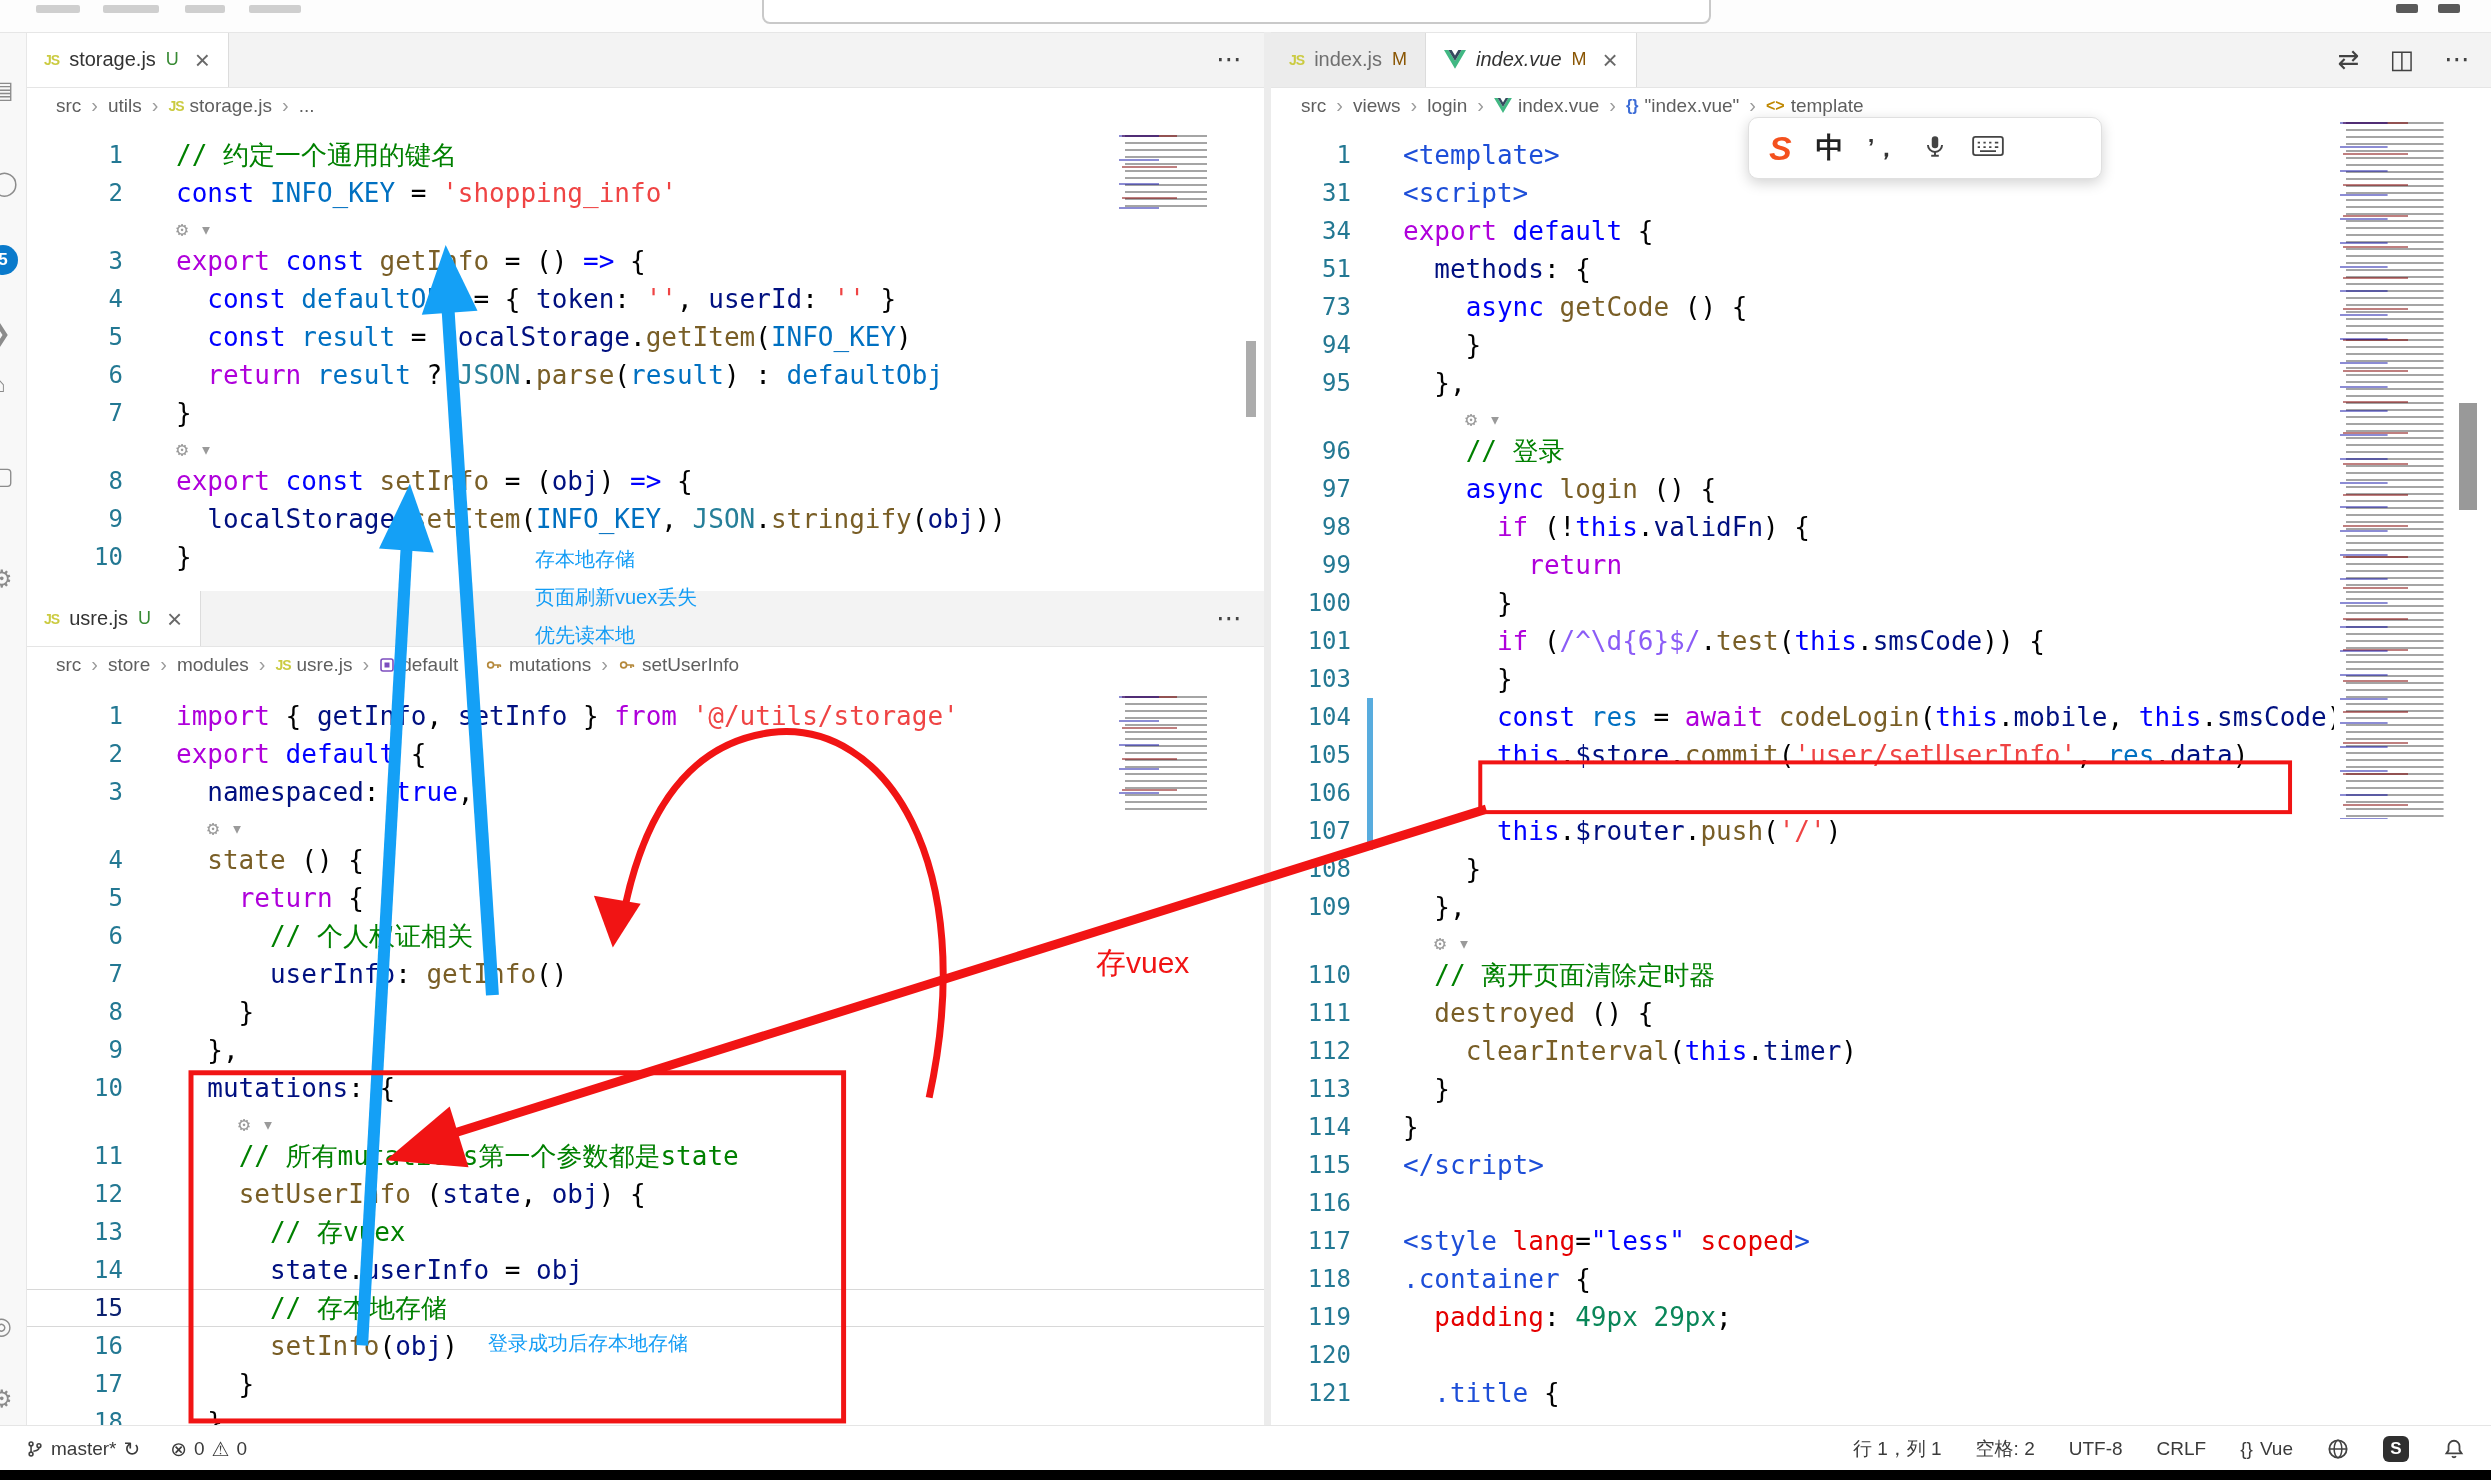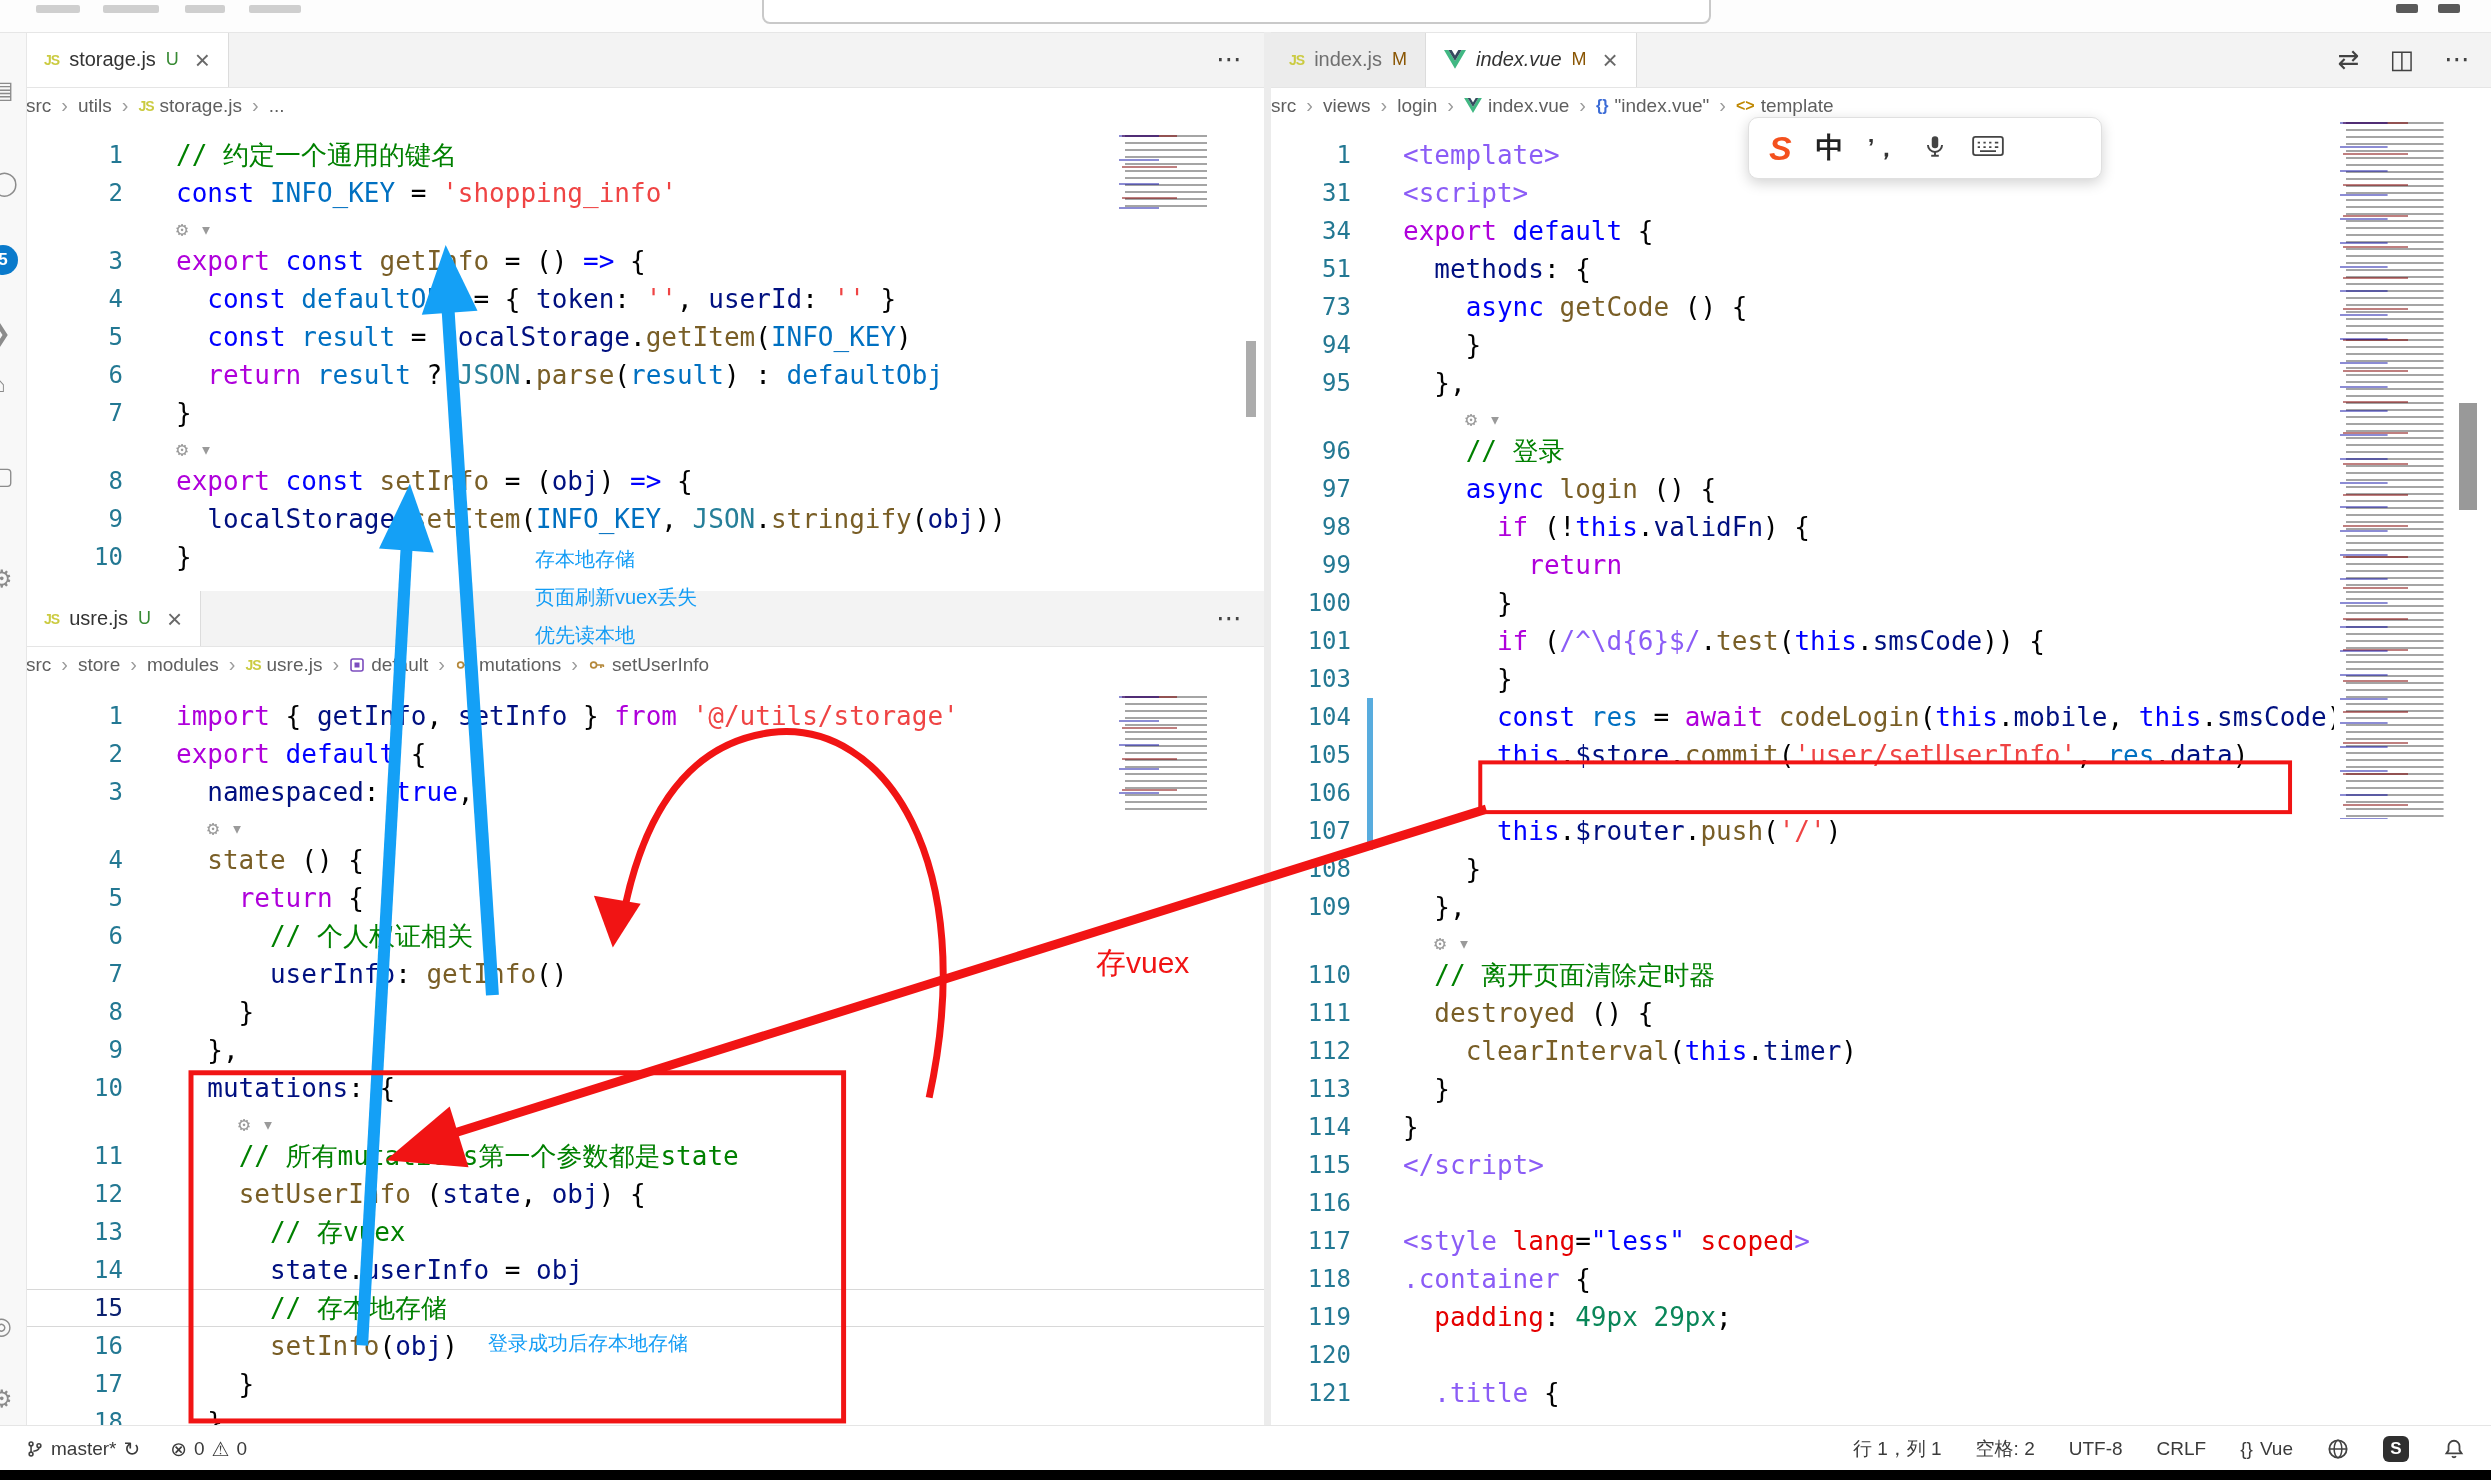--- a/index.html
+++ b/index.html
@@ -32,21 +32,21 @@
   .tab .close{font-size:26px;color:#696969;margin-left:6px;line-height:1;}
   .badge-u{color:#388a34;font-size:18px;}
   .badge-m{color:#895503;font-size:18px;}
   .fico{display:inline-flex;align-items:center;justify-content:center;}
   .fico-js{font-weight:bold;font-size:14px;color:#cbcb41;letter-spacing:-1px;}
   .fico-braces{color:#3b6bd6;font-weight:bold;font-size:16px;}
   .fico-angle{color:#bf8803;font-weight:bold;font-size:16px;}
   .tab-actions{position:absolute;right:22px;top:0;height:100%;display:flex;align-items:center;gap:30px;color:#424242;font-size:26px;}
   .tab-actions span{cursor:default;}
 
-  .breadcrumb{height:35px;display:flex;align-items:center;font-size:19px;color:#5f5f5f;gap:8px;background:#fff;white-space:nowrap;}
+  .breadcrumb{height:35px;display:flex;align-items:center;padding-left:30px;font-size:19px;color:#5f5f5f;gap:8px;background:#fff;white-space:nowrap;}
   .bc-sep{color:#9b9b9b;font-size:20px;margin:0 2px;}
   .bc-item{display:flex;align-items:center;gap:6px;}
 
   .codearea{position:absolute;left:0;right:0;bottom:0;top:90px;overflow:hidden;padding-top:14px;
             font-family:"DejaVu Sans Mono","Liberation Mono",monospace;font-size:26px;}
   #pane-usre .codearea{top:91px;padding-top:15px;}
   #pane-right .codearea{right:158px;}
   .crow{display:flex;height:38px;line-height:38px;white-space:pre;position:relative;}
   .crow.gear{height:30px;line-height:30px;}
   .ln{flex:none;text-align:right;color:#237893;font-size:24px;}
@@ -56,21 +56,21 @@
   #pane-storage .ct,#pane-usre .ct{padding-left:53px;}
   #pane-right .ct{padding-left:52px;}
   .cur{box-shadow:inset 0 1px 0 #d8d8d8, inset 0 -1px 0 #d8d8d8;}
   .cur .ln{color:#0b216f;}
   .chg::before{content:"";position:absolute;left:96px;top:0;bottom:0;width:6px;background:rgba(32,144,211,.75);}
   .gearwidget{color:#9a9a9a;font-size:20px;}
 
   
   .tk-p{color:#000000;} .tk-k{color:#0000ff;} .tk-c{color:#af00db;} .tk-f{color:#795e26;}
   .tk-v{color:#001080;} .tk-o{color:#0070c1;} .tk-s{color:#ef4444;} .tk-m{color:#008000;}
-  .tk-n{color:#098658;} .tk-t{color:#8b5cf6;} .tk-a{color:#e50000;} .tk-y{color:#267f99;} .tk-r{color:#8b5cf6;}
+  .tk-n{color:#098658;} .tk-t{color:#1d4ed8;} .tk-a{color:#e50000;} .tk-y{color:#267f99;} .tk-r{color:#8b5cf6;}
 
   
   .mini{background-image:
       repeating-linear-gradient(180deg, rgba(0,0,160,.45) 0 2px, transparent 2px 24px),
       repeating-linear-gradient(180deg, rgba(128,0,0,.5) 0 2px, transparent 2px 31px),
       repeating-linear-gradient(180deg, rgba(40,40,40,.42) 0 2px, transparent 2px 7px);
       background-size:40% 100%,55% 100%,82% 100%;background-repeat:no-repeat;background-position:6px 0,9px 0,12px 0;}
   .minimap-r{position:absolute;left:1063px;top:90px;bottom:0;width:119px;}
   .minimap-r-inner{height:697px;}
   .mini-sm{position:absolute;left:1087px;width:100px;}

